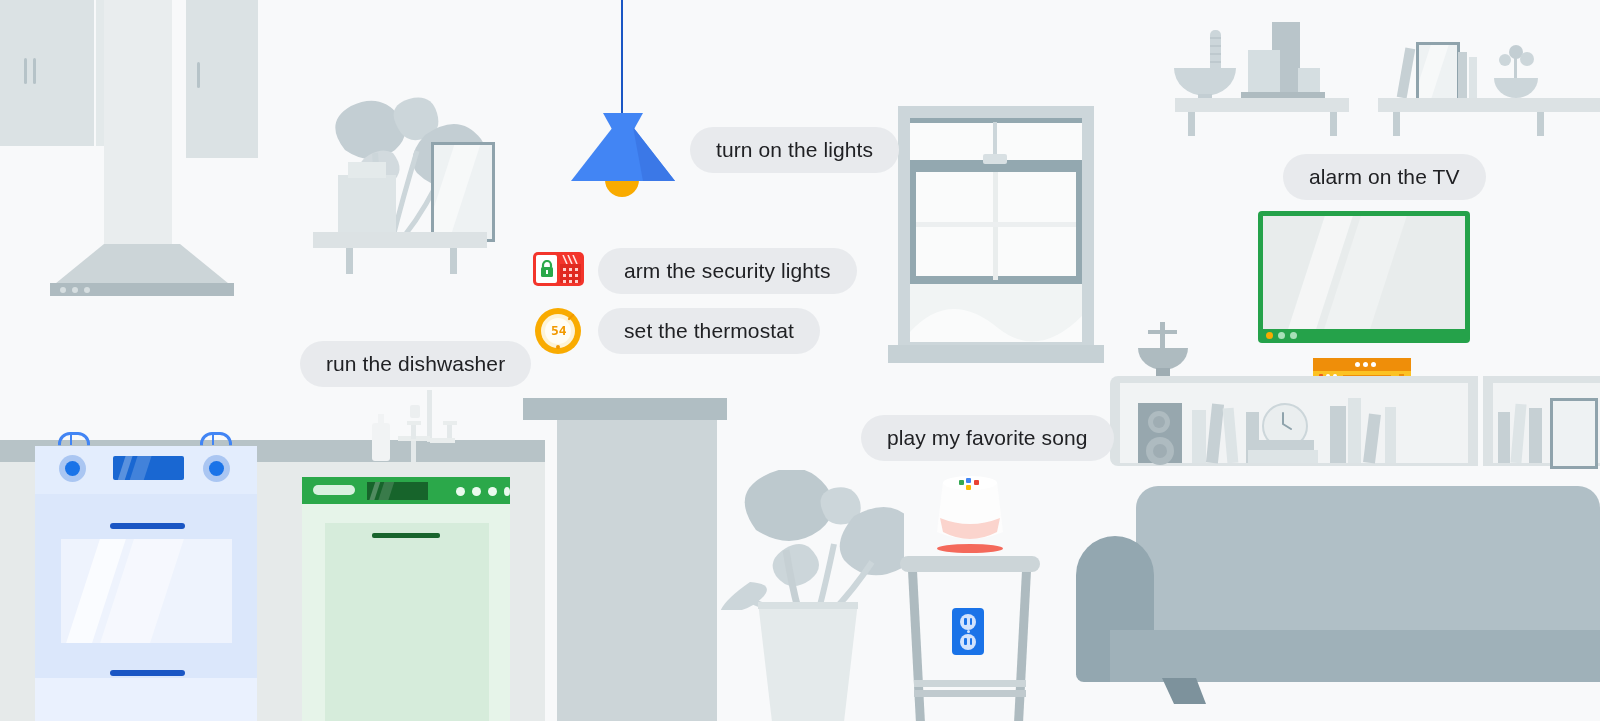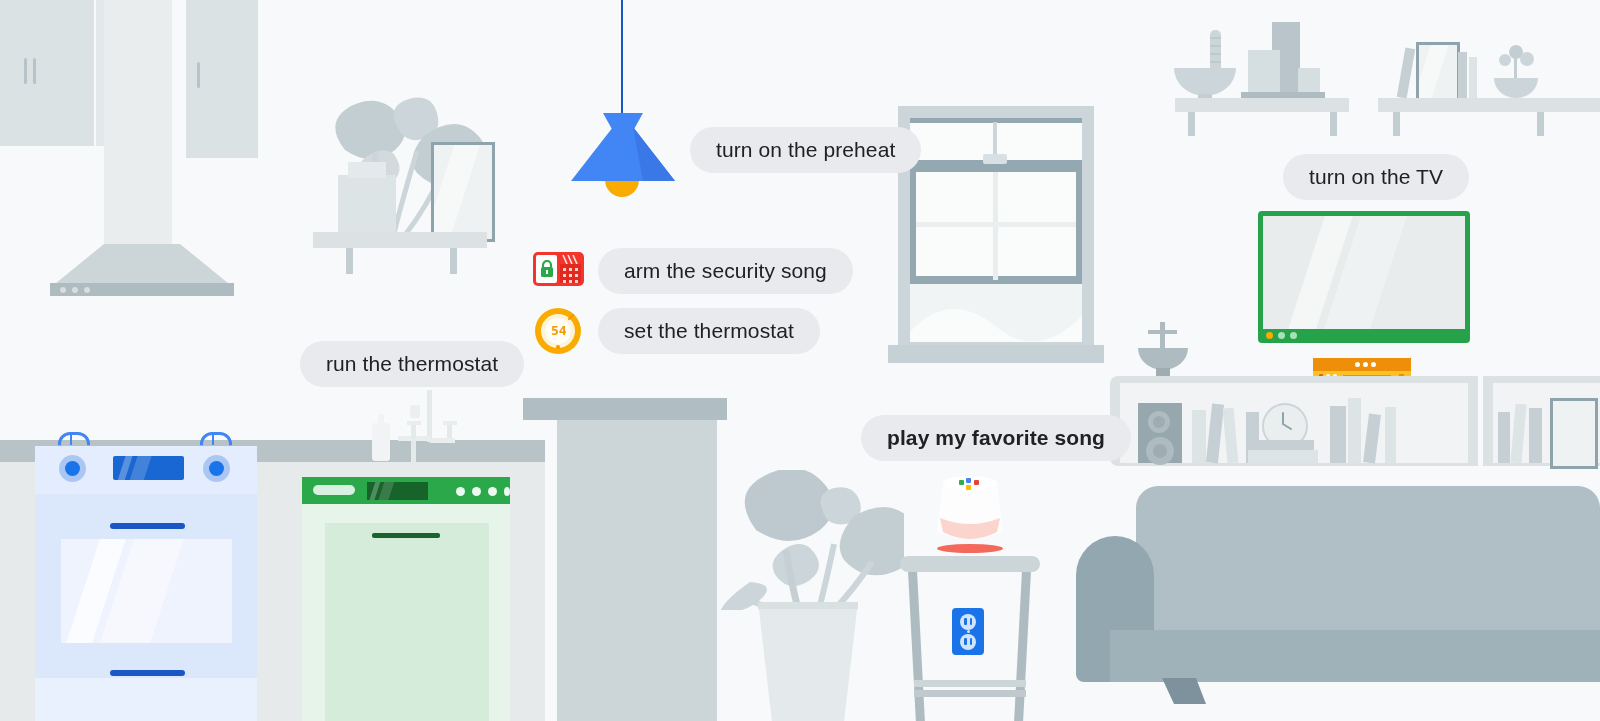--- a/index.html
+++ b/index.html
@@ -437,20 +437,20 @@
     </div>
     <div class="dw-dot abs" style="left:456px;top:487px;"></div>
     <div class="dw-dot abs" style="left:472px;top:487px;"></div>
     <div class="dw-dot abs" style="left:488px;top:487px;"></div>
     <div class="dw-dot abs" style="left:504px;top:487px;width:6px;"></div>
     <div class="dw-body abs" style="left:302px;top:504px;width:208px;height:217px;"></div>
     <div class="dw-inner abs" style="left:325px;top:523px;width:164px;height:198px;"></div>
     <div class="dw-handle abs" style="left:372px;top:533px;width:68px;height:5px;"></div>
   </div>
 
-  <div class="bubble" style="left:300px;top:341px;">run the thermostat</div>
-  <div class="bubble" style="left:690px;top:127px;">turn on the preheat</div>
-  <div class="bubble" style="left:598px;top:248px;">arm the security song</div>
+  <div class="bubble" style="left:300px;top:341px;">run the dishwasher</div>
+  <div class="bubble" style="left:690px;top:127px;">turn on the lights</div>
+  <div class="bubble" style="left:598px;top:248px;">arm the security lights</div>
   <div class="bubble" style="left:598px;top:308px;text-align:right;">set the thermostat</div>
-  <div class="bubble" style="left:861px;top:415px;font-weight:bold;">play my favorite song</div>
-  <div class="bubble" style="left:1283px;top:154px;">turn on the TV</div>
+  <div class="bubble" style="left:861px;top:415px;">play my favorite song</div>
+  <div class="bubble" style="left:1283px;top:154px;">alarm on the TV</div>
 
 </div>
 
 </body></html>

